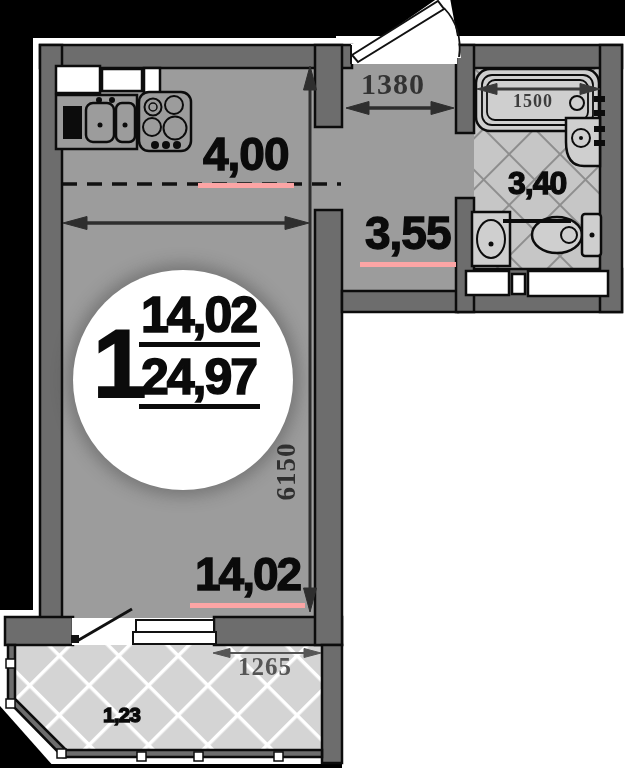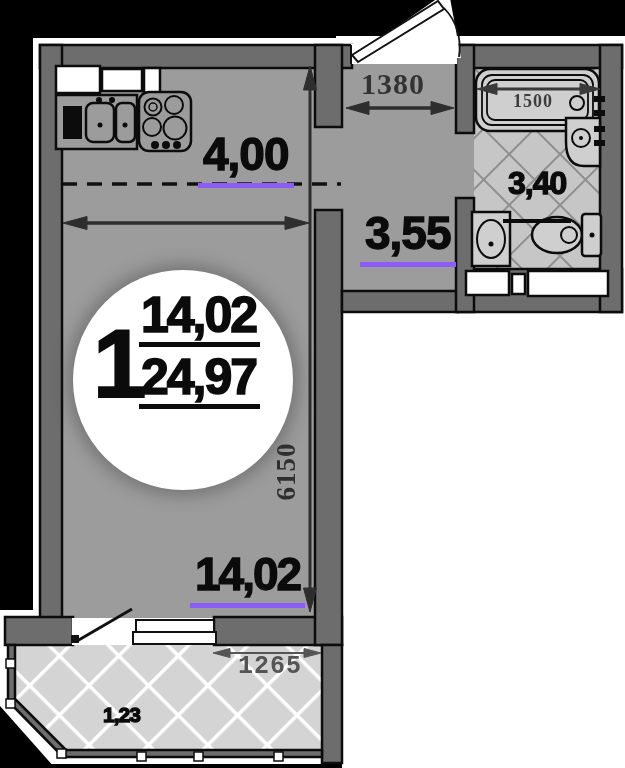--- a/index.html
+++ b/index.html
@@ -1,35 +1,35 @@
 <!DOCTYPE html>
 <html><head>
 <meta charset="utf-8">
 <style>
   html,body{margin:0;padding:0;background:#000;}
   .stage{position:relative;width:625px;height:768px;background:#000;overflow:hidden;
          font-family:"Liberation Sans",sans-serif;}
   .stage svg{position:absolute;left:0;top:0;}
   .lbl{position:absolute;line-height:1;color:#0b0b0b;font-weight:700;
        -webkit-text-stroke:1.3px #0b0b0b;letter-spacing:-1px;white-space:nowrap;}
-  .ul{border-bottom:5px solid #8b5cf6;padding:0 5px 3px;}
+  .ul{border-bottom:5px solid #fca5a5;padding:0 5px 3px;}
   .ul-thin{border-bottom:4px solid #0b0b0b;padding:0 5px 18px;}
   .dim{position:absolute;line-height:1;font-family:"Liberation Serif",serif;font-weight:700;
        color:#303030;white-space:nowrap;letter-spacing:1px;}
   
   #lbl-kitchen{left:198px;top:131px;font-size:46px;}
   #dim-2990{left:158px;top:188px;font-size:31px;color:#333;}
   #dim-1380{left:361px;top:69px;font-size:30px;color:#333;font-family:Liberation Serif, serif;}
   #lbl-hall{left:360px;top:210px;font-size:46px;}
   #lbl-bath{left:503px;top:167px;font-size:32px;}
   #dim-1500{left:513px;top:92px;font-size:18px;color:#3d3d3d;}
   #dim-6150{left:238px;top:458px;width:96px;font-size:27px;color:#2f2f2f;
             text-align:center;transform:rotate(-90deg);}
   #lbl-room{left:190px;top:551px;font-size:46px;letter-spacing:-2px;}
-  #dim-1265{left:238px;top:654px;font-size:25px;color:#555;font-family:Liberation Mono, monospace;}
+  #dim-1265{left:238px;top:654px;font-size:25px;color:#555;}
   #lbl-balc1{left:110px;top:669px;font-size:31px;}
   #lbl-balc2{left:103px;top:704px;font-size:21px;}
   
   .circle{position:absolute;left:73px;top:270px;width:220px;height:220px;border-radius:50%;
           background:#fff;box-shadow:0 0 16px 6px rgba(50,50,50,.35);}
   .circle .unit{position:absolute;left:20px;top:46px;font-size:96px;font-weight:700;
                 line-height:1;color:#0b0b0b;-webkit-text-stroke:2px #0b0b0b;}
   .circle .nums{position:absolute;left:66px;top:22px;display:flex;flex-direction:column;
                 align-items:flex-start;}
   .circle .nums .n{font-size:50px;font-weight:700;line-height:.92;color:#0b0b0b;

